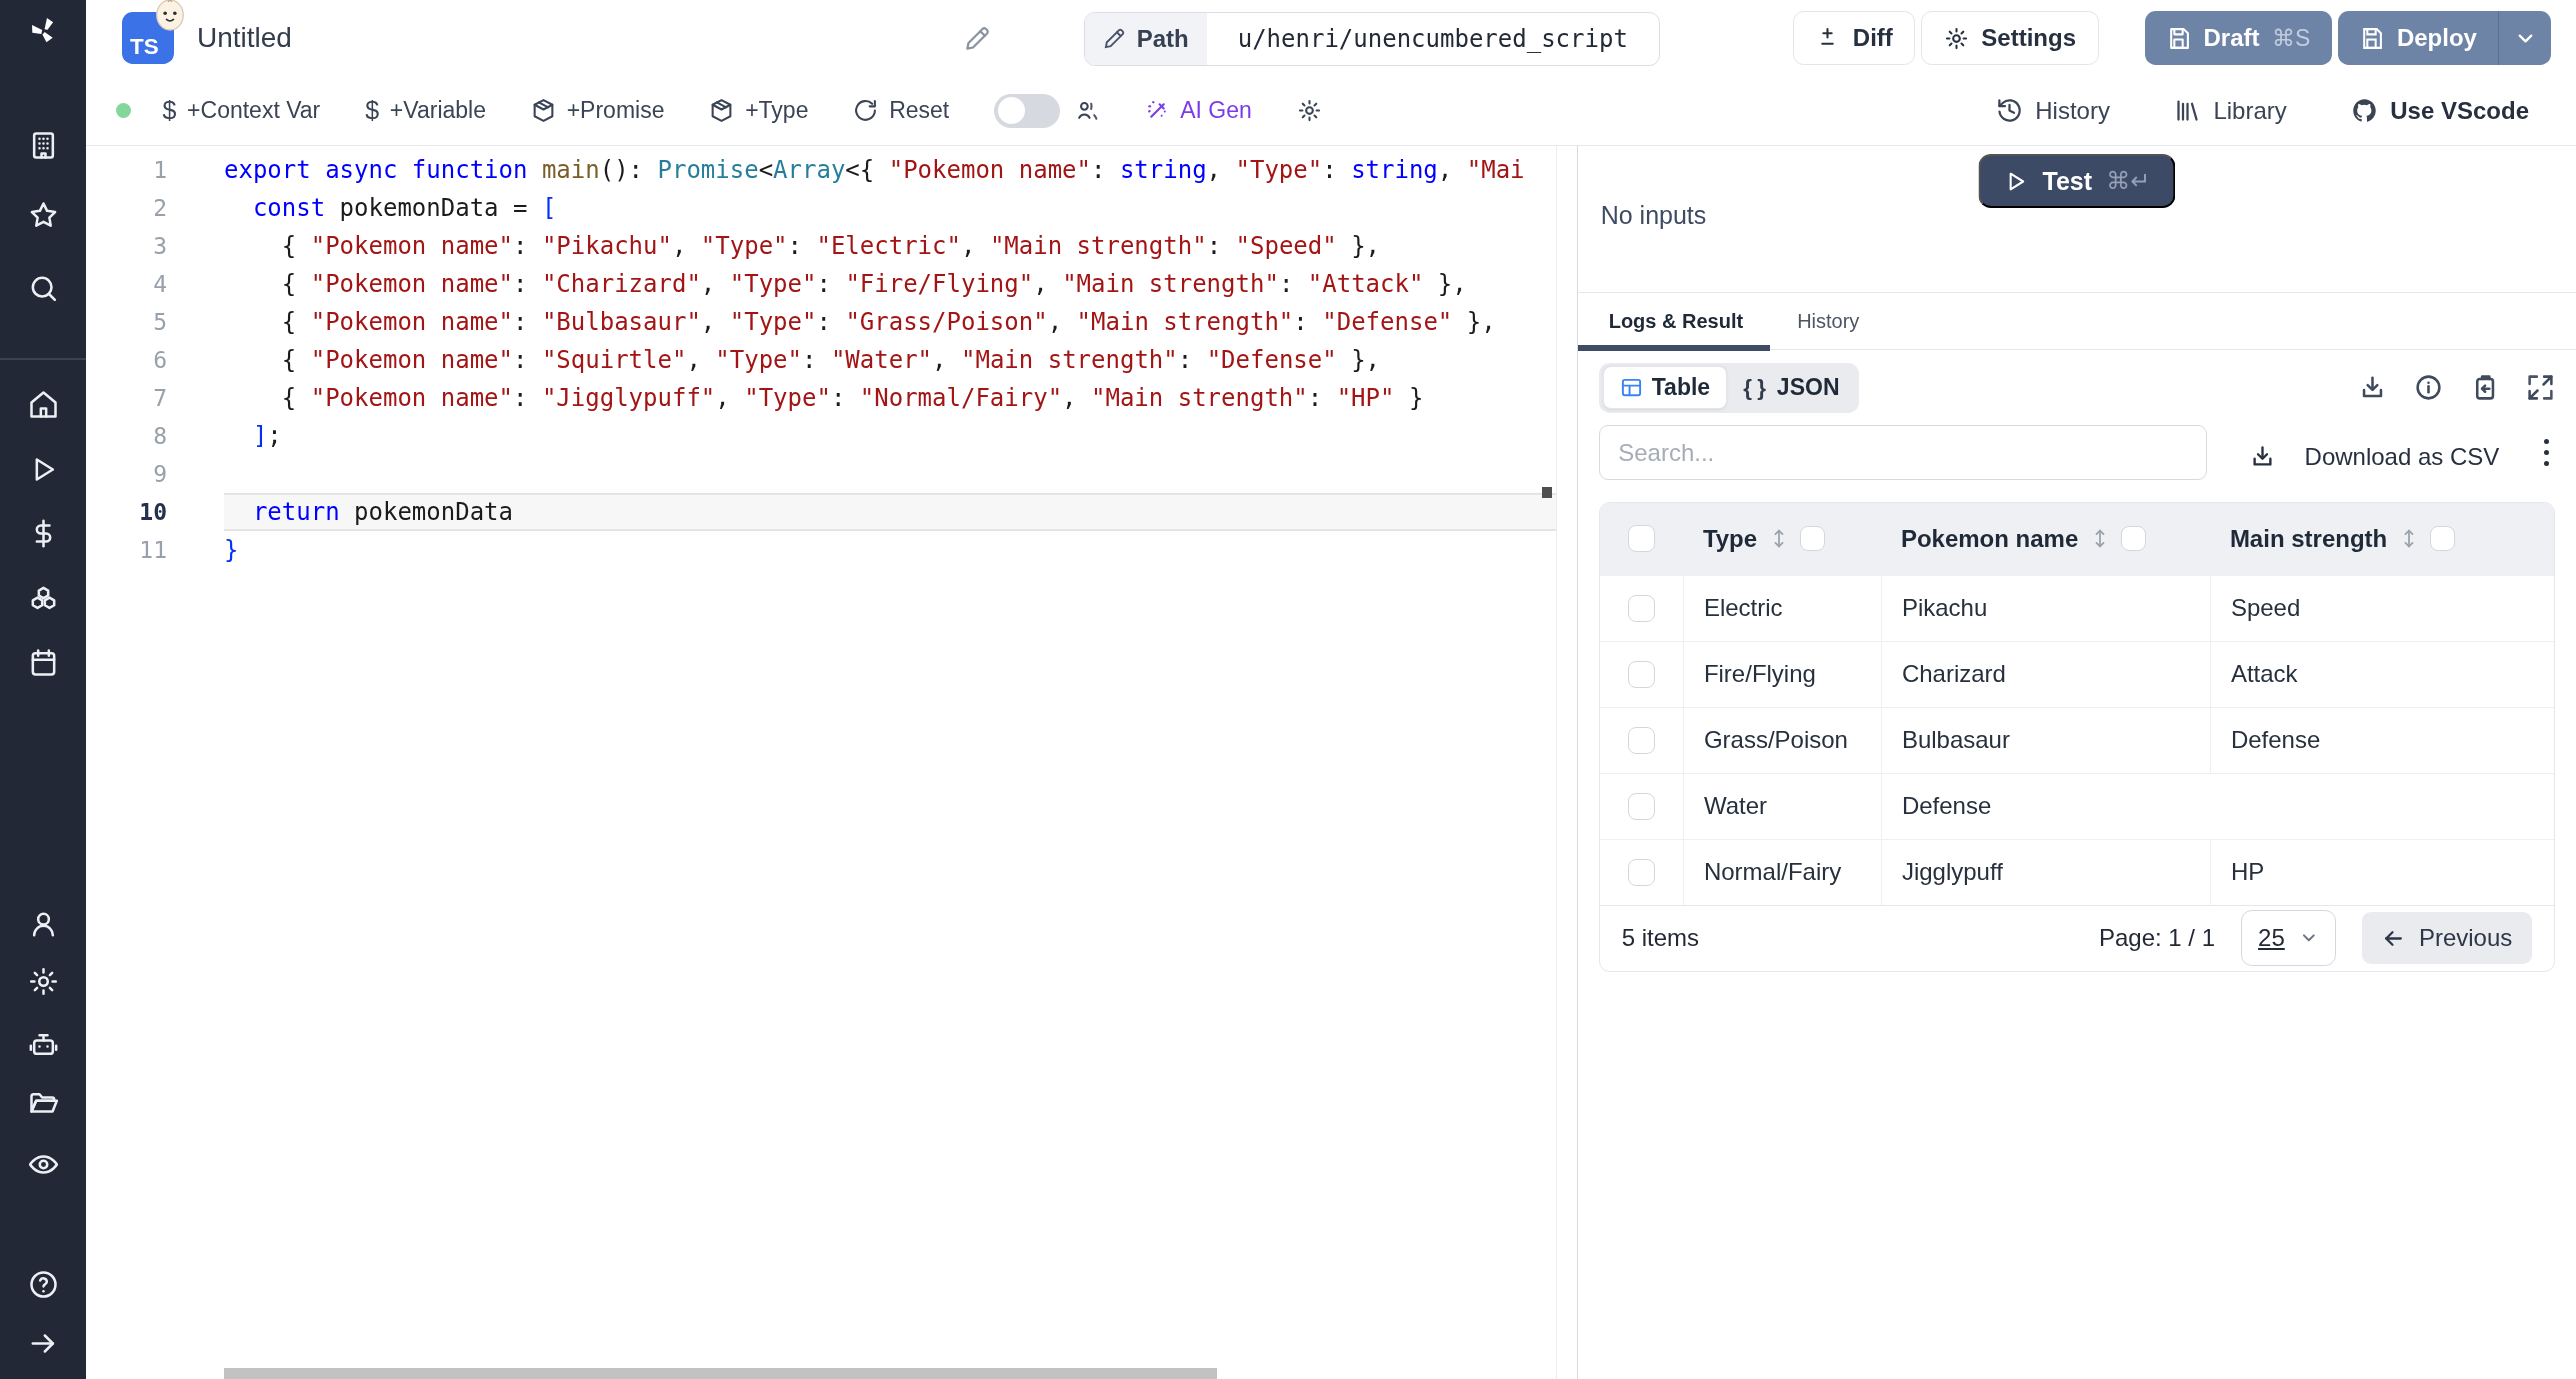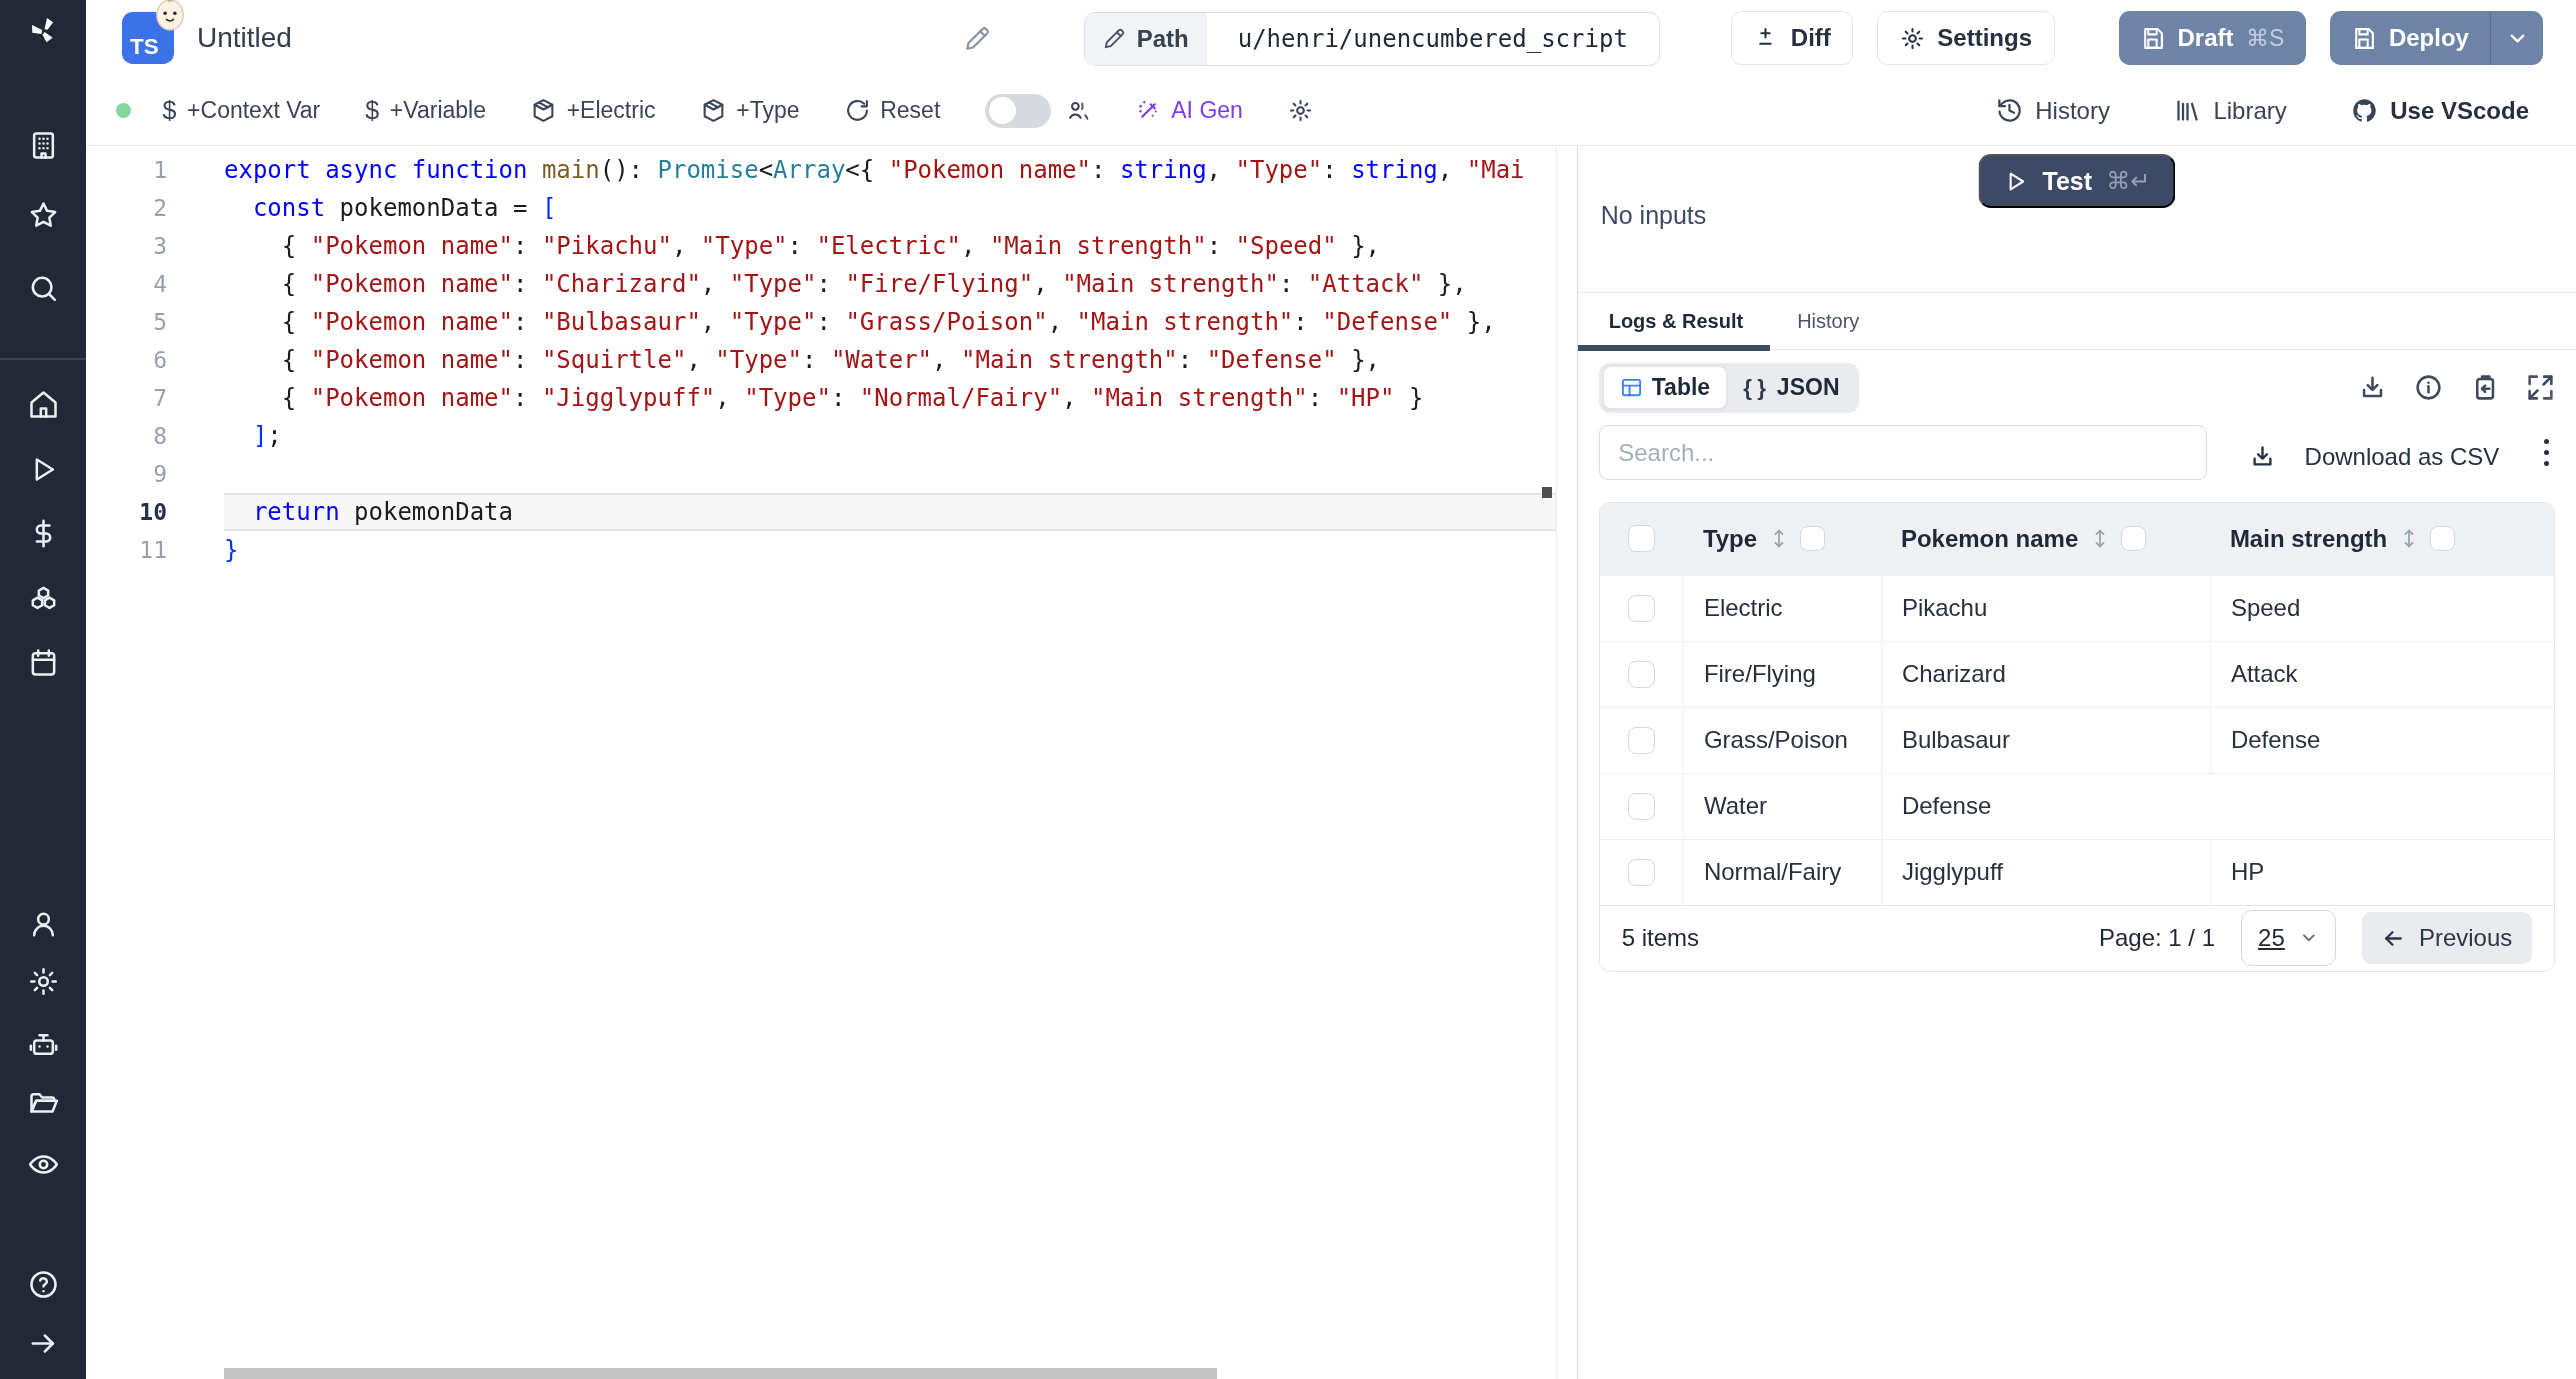--- a/index.html
+++ b/index.html
@@ -27,21 +27,21 @@
   .page-title { margin-left:23px; font-size:28px; font-weight:500; color:#333c4d; }
   .pencil-btn { position:absolute; left:878px; top:25px; width:29px; height:29px; color:#8b92a0; }
   .pencil-btn svg, .icon-20 { width:27px; height:27px; stroke:currentColor; fill:none; stroke-width:2; stroke-linecap:round; stroke-linejoin:round; }
   .path-group { position:absolute; left:998px; top:11.6px; height:54px; display:flex; align-items:stretch;
     border:1.8px solid #dadee4; border-radius:10.7px; overflow:hidden; background:#fff; }
   .path-label { display:flex; align-items:center; gap:10.7px; background:#f1f3f6; padding:0 18px;
     font-size:24px; font-weight:bold; color:#374151; }
   .path-label svg { width:23px; height:23px; stroke:#49536a; fill:none; stroke-width:2; }
   .path-value { display:flex; align-items:center; padding:0 31px; font-family:"DejaVu Sans Mono",monospace;
     font-size:24px; color:#232a36; }
-  .topbar-right { margin-left:auto; display:flex; align-items:center; gap:24px; padding-right:33px; }
+  .topbar-right { margin-left:auto; display:flex; align-items:center; gap:6px; padding-right:25px; }
   .btn { display:flex; align-items:center; gap:12.5px; height:54px; padding:0 21.5px; border-radius:10.7px;
     font-size:24px; font-weight:bold; color:#27303f; background:#fff; border:1.8px solid #e2e5ea; }
   .btn svg { width:25px; height:25px; stroke:currentColor; fill:none; stroke-width:2; stroke-linecap:round; stroke-linejoin:round; }
   .btn-slate { background:#6e84a6; border:none; color:#fff;margin-left:40px; }
   .kbd-hint { font-weight:normal; color:#c3cdde; font-size:23px; }
   .deploy-wrap { display:flex; align-items:stretch; background:#6e84a6; border-radius:10.7px; overflow:hidden; height:54px; }
   .deploy-main { display:flex; align-items:center; gap:12.5px; padding:0 21.5px; color:#fff; font-size:24px; font-weight:bold; }
   .deploy-main svg { width:25px; height:25px; stroke:#fff; fill:none; stroke-width:2; }
   .deploy-caret { display:flex; align-items:center; padding:0 14.3px; border-left:1.8px solid #5a7092; color:#fff; }
   .deploy-caret svg { width:23px; height:23px; stroke:#fff; fill:none; stroke-width:2.4; stroke-linecap:round; stroke-linejoin:round; }
@@ -326,21 +326,21 @@
         <span class="dollar">$</span>
         <span>+Variable</span>
       </button>
       <button class="tbtn" style="background:none;border:none;font-family:inherit">
         <svg viewBox="0 0 24 24">
             <path d="M12 2 20.5 6.5v11L12 22l-8.5-4.5v-11z"></path>
             <path d="M3.5 6.5 12 11l8.5-4.5"></path>
             <path d="M12 11v11" opacity=".0"></path>
             <path d="M7.5 4.2 16.5 9"></path>
           </svg>
-        <span>+Electric</span>
+        <span>+Promise</span>
       </button>
       <button class="tbtn" style="background:none;border:none;font-family:inherit">
         <svg viewBox="0 0 24 24">
             <path d="M12 2 20.5 6.5v11L12 22l-8.5-4.5v-11z"></path>
             <path d="M3.5 6.5 12 11l8.5-4.5"></path>
             <path d="M7.5 4.2 16.5 9"></path>
           </svg>
         <span>+Type</span>
       </button>
       <button class="tbtn" style="background:none;border:none;font-family:inherit">

